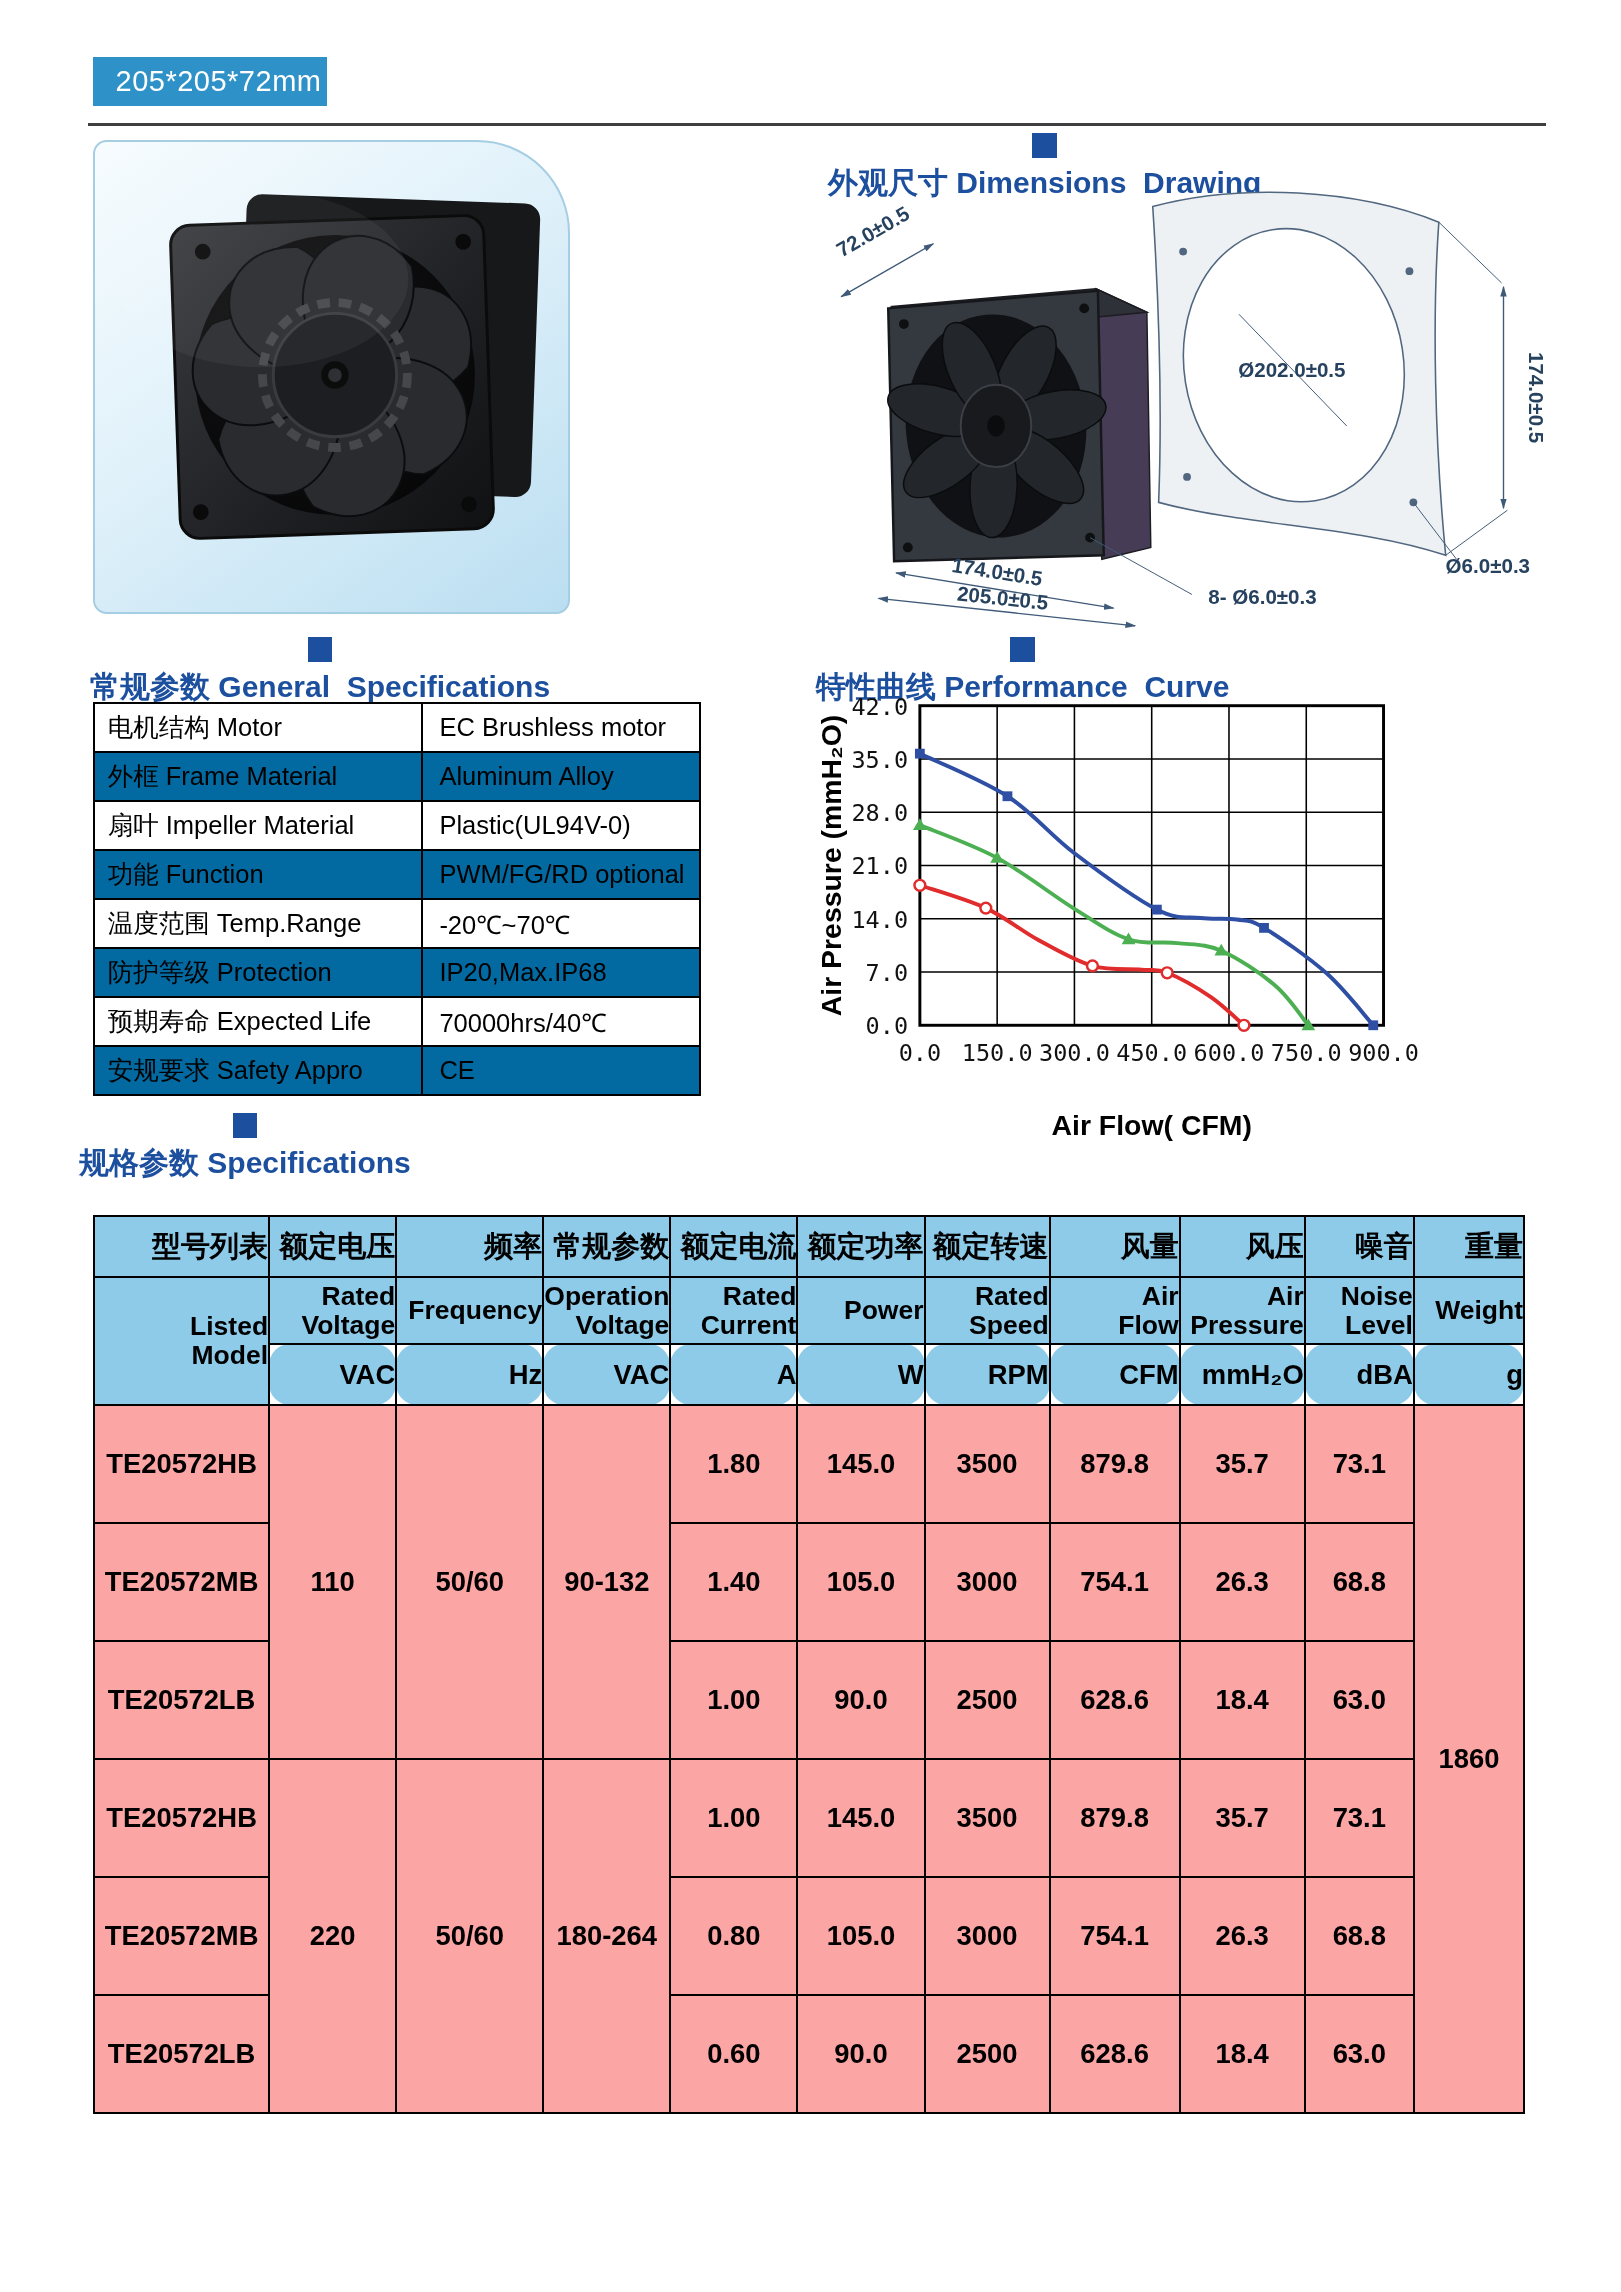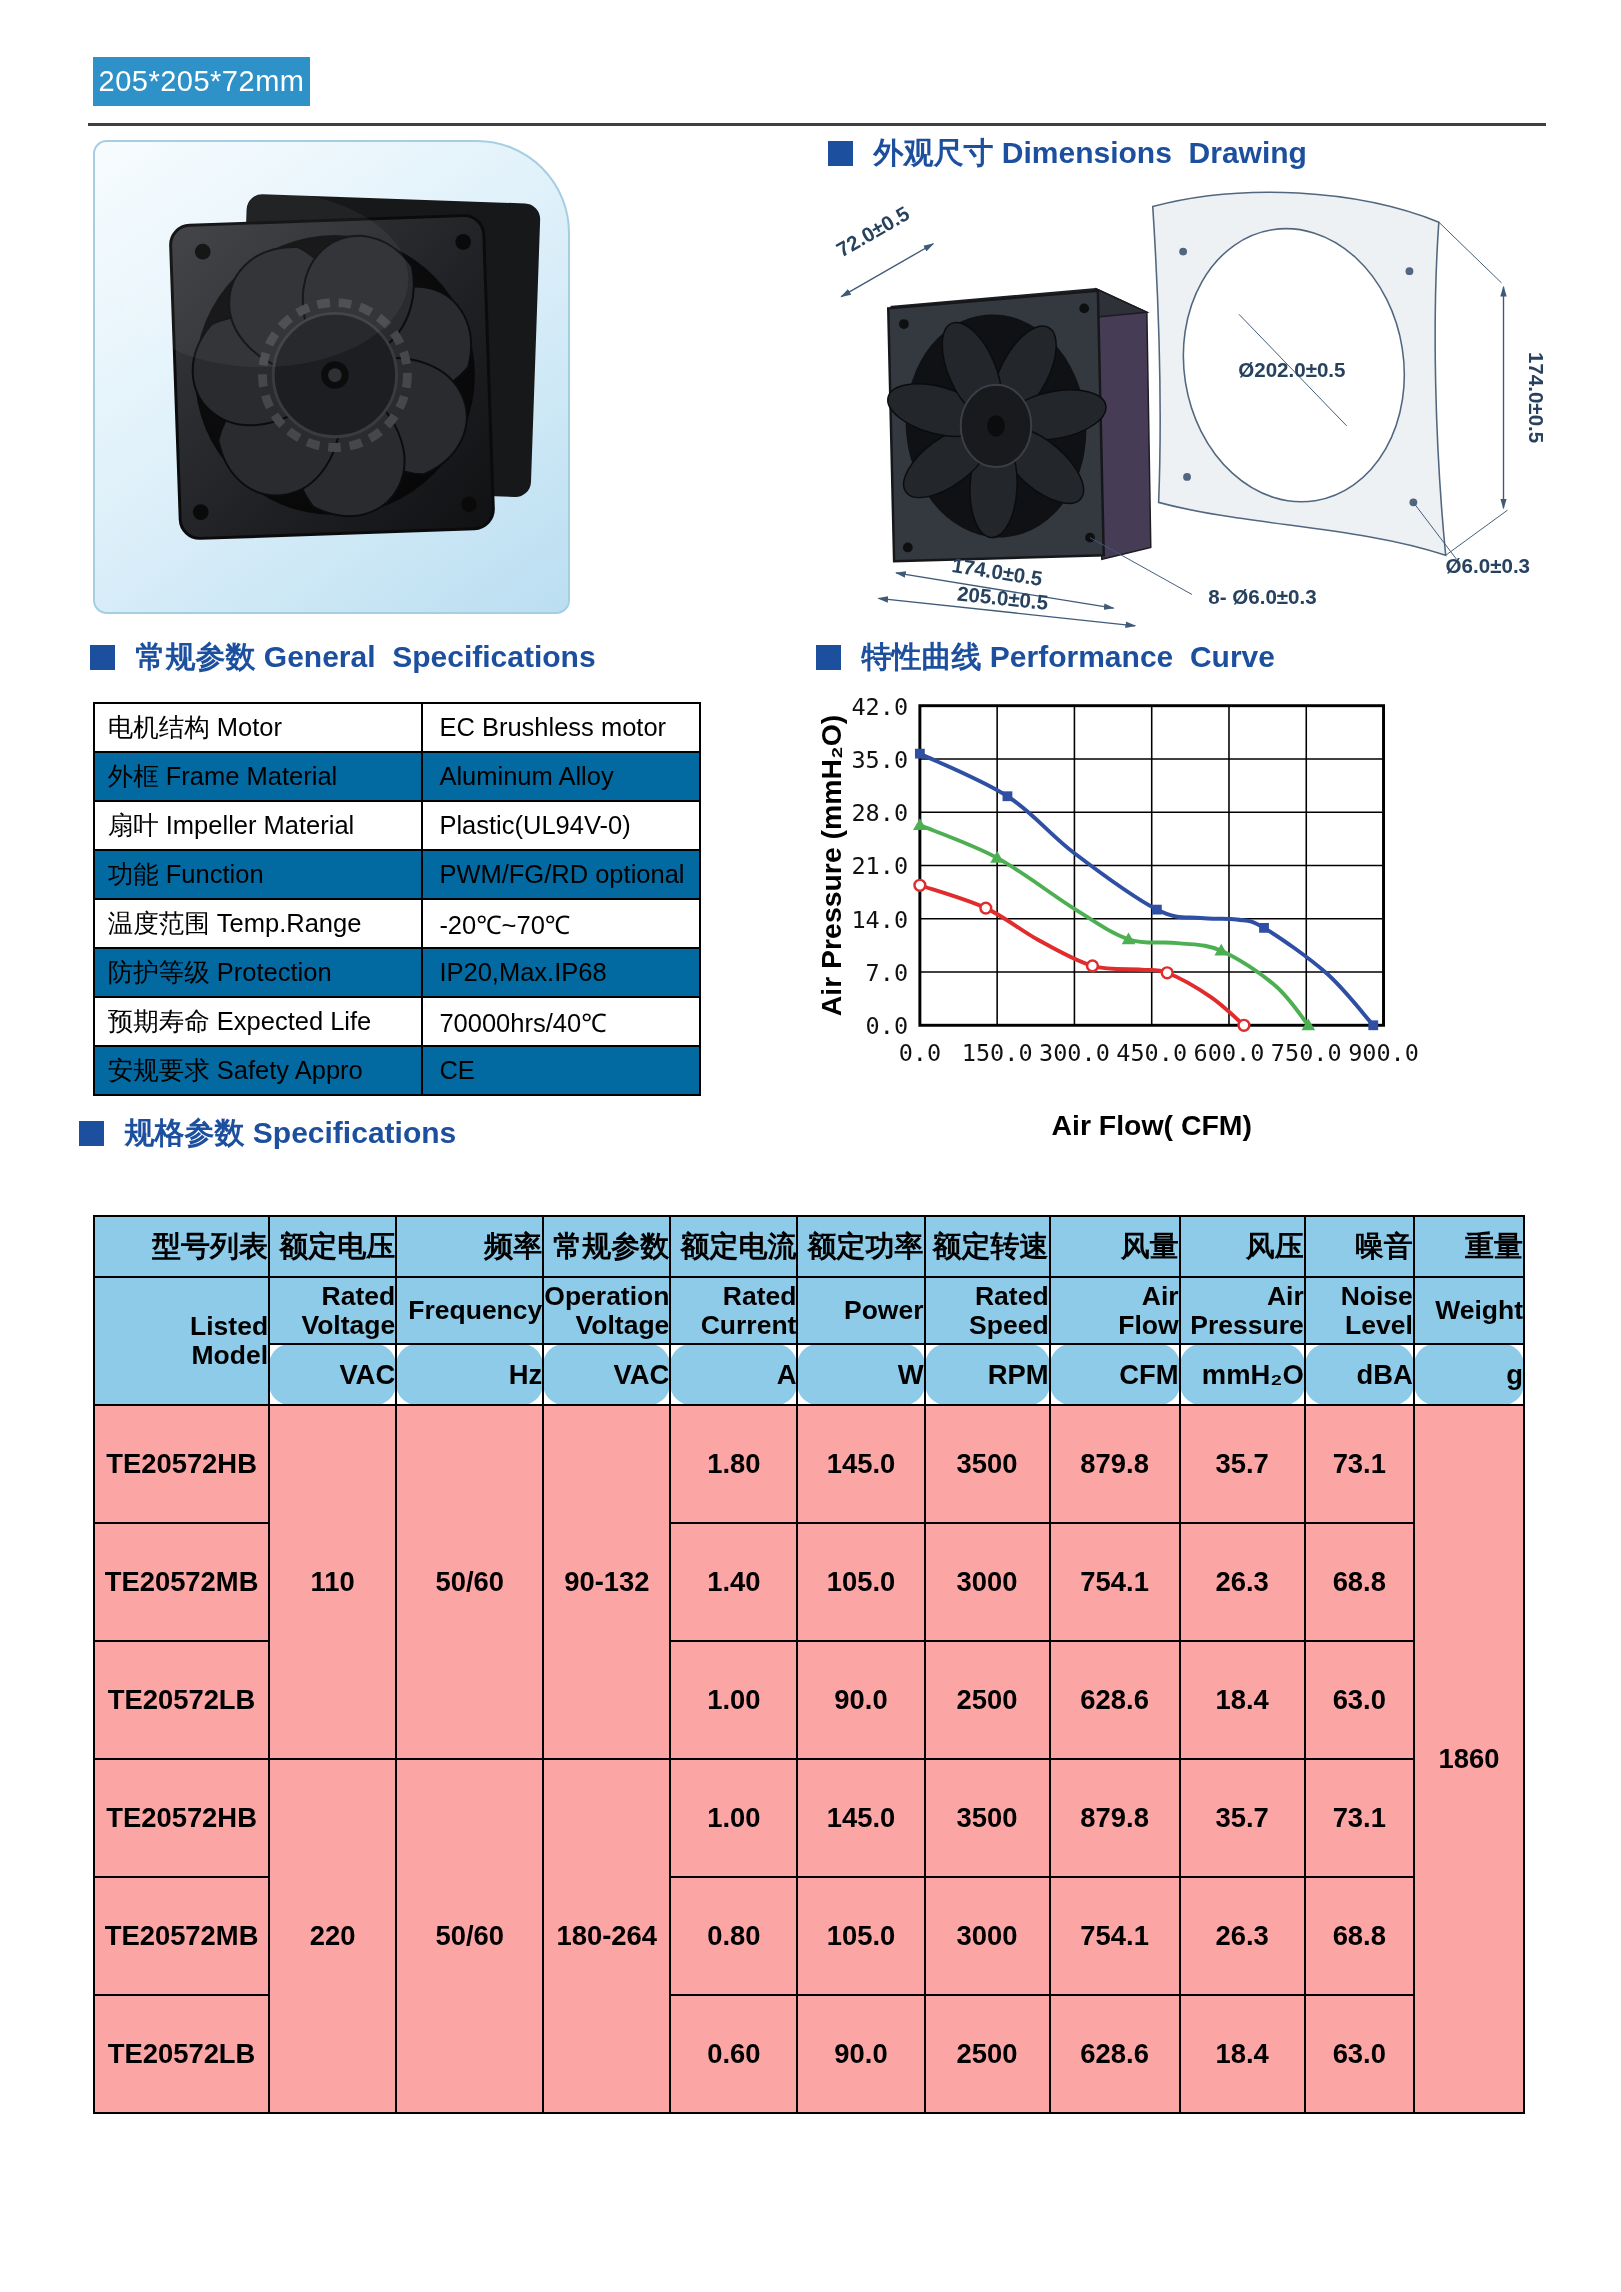--- a/index.html
+++ b/index.html
@@ -1,25 +1,25 @@
 <!DOCTYPE html>
 <html><head>
 <meta charset="utf-8">
 <style>
   html,body{margin:0;padding:0;background:#fff;}
   #page{position:relative;width:1621px;height:2293px;background:#ffffff;
         font-family:"Liberation Sans",sans-serif;color:#000;overflow:hidden;}
   .abs{position:absolute;}
   .badge{left:93px;top:57px;width:217px;height:49px;background:#2e91c8;color:#fff;
-         font-size:29px;display:flex;align-items:center;justify-content:center;letter-spacing:0.5px;}
+         font-size:29px;display:flex;align-items:center;justify-content:center;letter-spacing:0.5px;padding-left:17px;}
   .toprule{left:88px;top:123px;width:1458px;height:2.9px;background:#3f3f3f;}
   .photo-panel{left:93px;top:140px;width:473px;height:470px;
          border-radius:13.7px 93px 13.7px 13.7px;border:2px solid #a6cee2;
          background:linear-gradient(145deg,#f7fcfe 0%,#e0f1fa 45%,#badef1 100%);overflow:hidden;}
-  .sec{display:flex;align-items:center;gap:21px;}
+  .sec{display:flex;align-items:center;gap:5px;flex-direction:column;}
   .sec .sq{width:24.5px;height:24.5px;background:#1d4f9f;flex:0 0 auto;}
   .sec .t{font-size:30px;font-weight:bold;color:#1d4f9f;white-space:pre;}
   #sec-dim{left:828px;top:133px;}
   #sec-gen{left:90px;top:637px;}
   #sec-curve{left:816px;top:637px;}
   #sec-spec{left:79px;top:1113px;text-align:center;}
   #drawing{left:802px;top:169px;}
   #chart{left:814px;top:684px;}
   
   #gen-table{position:absolute;left:93px;top:702px;width:608px;border-collapse:collapse;

